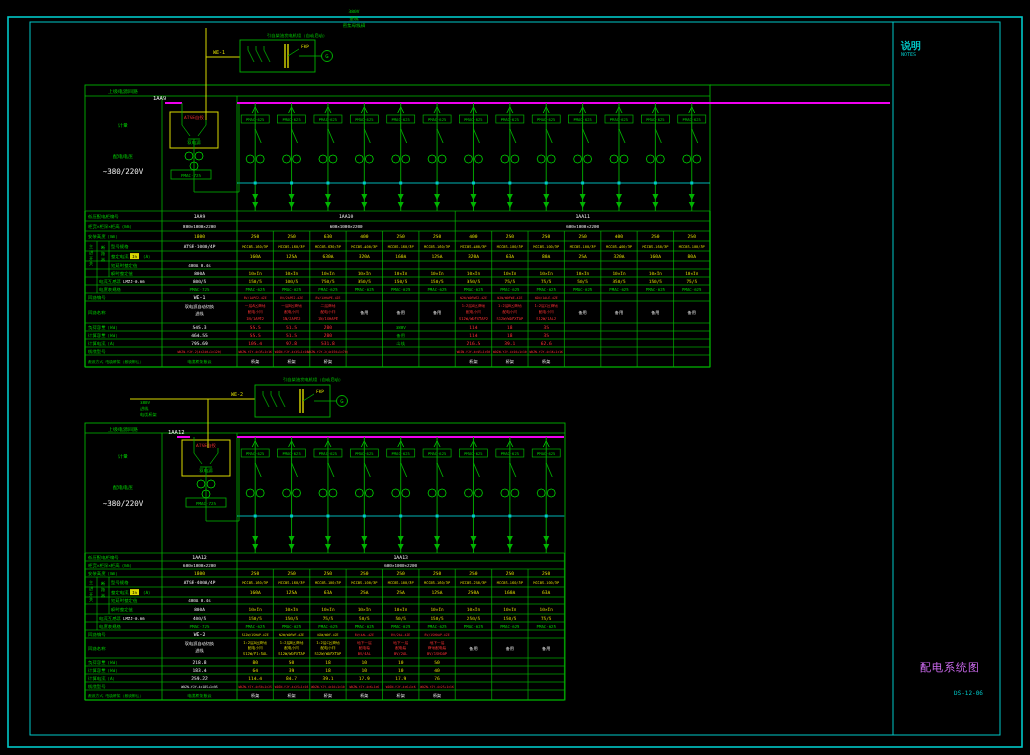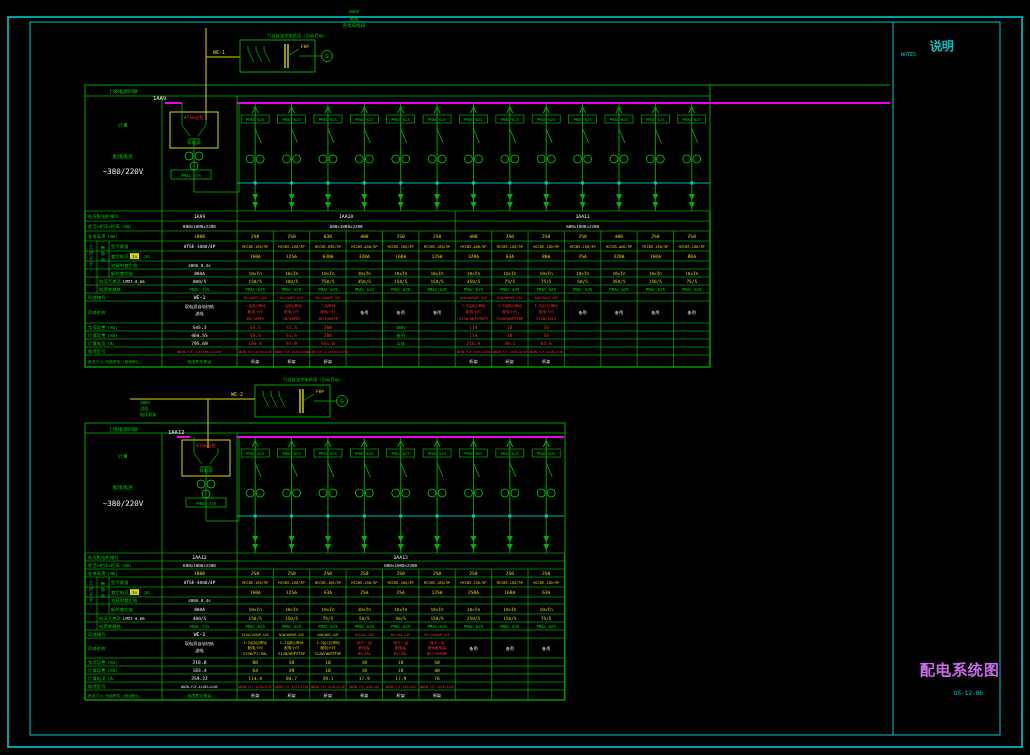--- a/index.html
+++ b/index.html
@@ -1,23 +1,23 @@
 <!DOCTYPE html>
 <html><head>
 <meta charset="utf-8">
 <style>
   html,body{margin:0;padding:0;background:#000;}
   #sheet{position:relative;width:1030px;height:755px;background:#000;overflow:hidden;
          font-family:"DejaVu Sans Mono","Liberation Mono",monospace;}
   svg{position:absolute;left:0;top:0;}
   svg text{font-family:"DejaVu Sans Mono","Liberation Mono",monospace;}
   .ov{position:absolute;white-space:pre;line-height:1.1;}
-  #notes-title{left:930px;top:40px;color:#00c8c8;font-size:12px;font-weight:bold;}
+  #notes-title{left:901px;top:40px;color:#00c8c8;font-size:10px;font-weight:bold;}
   #notes-sub{left:901px;top:52px;color:#00c8c8;font-size:5px;}
-  #dwg-title{left:920px;top:662px;color:#cf6cf2;font-size:15px;font-weight:bold;letter-spacing:1px;}
+  #dwg-title{left:920px;top:662px;color:#cf6cf2;font-size:11px;font-weight:normal;letter-spacing:1px;}
   #dwg-no{left:954px;top:690px;color:#00c8c8;font-size:6px;}
 </style>
 </head>
 <body>
 
 <div id="sheet">
   <svg id="cad" width="1030" height="755">
       <g>
         <rect x="8" y="17" width="1014" height="730" fill="none" stroke="#00c8c8" stroke-width="1.6"></rect>
         <rect x="30" y="22" width="970" height="713" fill="none" stroke="#00c8c8" stroke-width="1"></rect>

